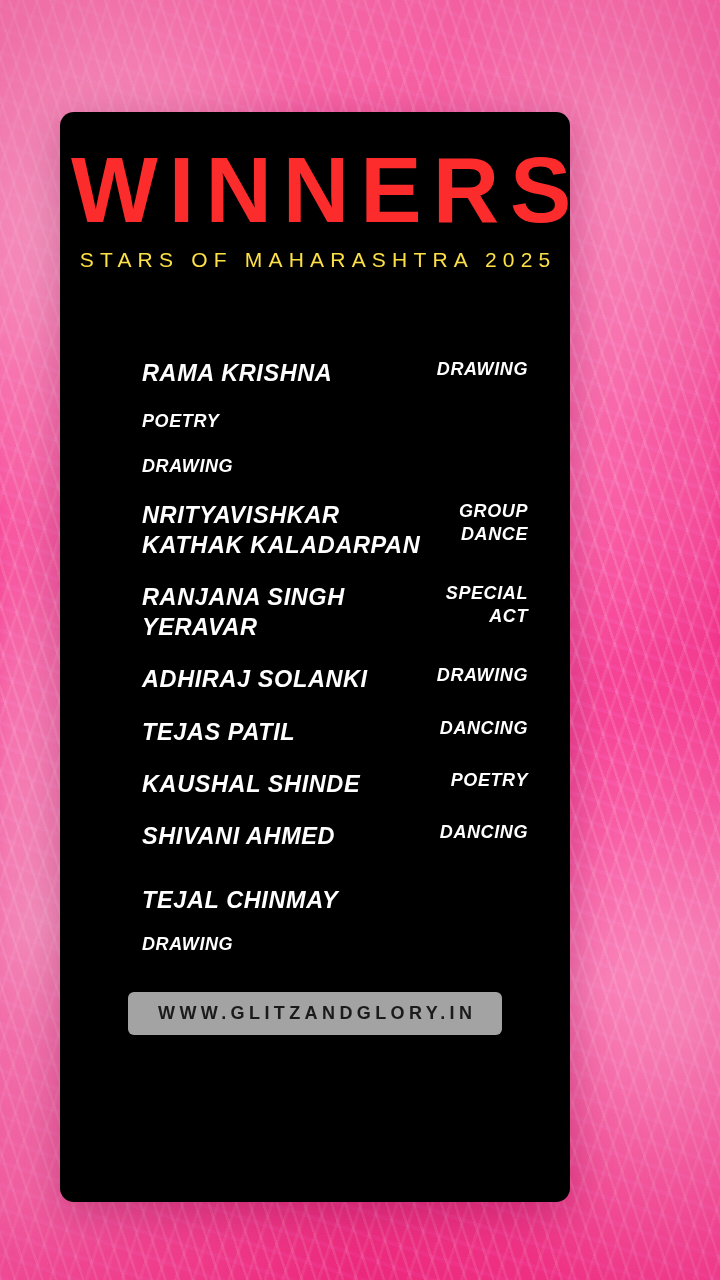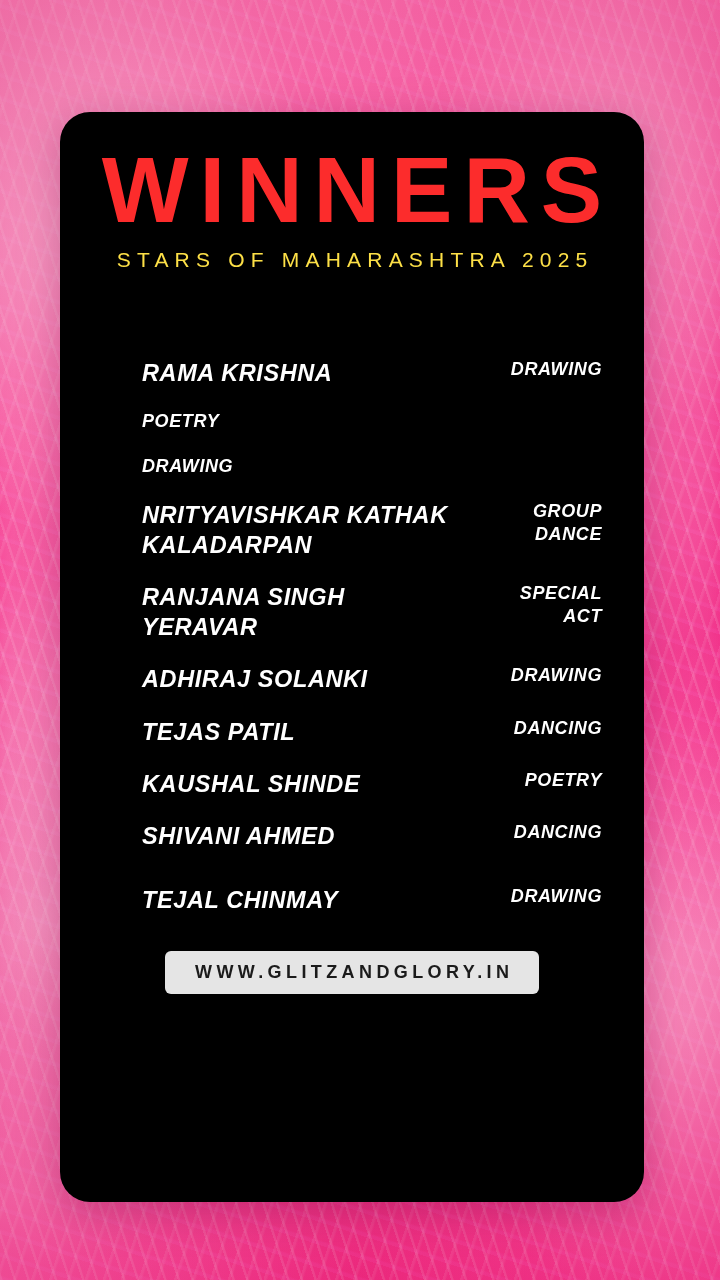--- a/index.html
+++ b/index.html
@@ -51,24 +51,24 @@
   }
   .bg-vignette {
     background: radial-gradient(ellipse 80% 60% at 50% 50%, rgba(0,0,0,0) 40%, rgba(200,10,90,0.30) 100%);
   }
 
   
   #card {
     position: absolute;
     left: 60px;
     top: 112px;
-    width: 584px;
+    width: 510px;
     height: 1090px;
     background: #000000;
-    border-radius: 30px;
+    border-radius: 14px;
     box-shadow: 0 10px 40px rgba(120, 0, 60, 0.35);
     overflow: hidden;
   }
 
   .title {
     margin: 0;
     padding-top: 32px;
     text-align: center;
     color: #fc2c2c;
     font-size: 92px;
@@ -118,30 +118,31 @@
     font-size: 18px;
     font-weight: 700;
     letter-spacing: 0.6px;
     line-height: 1.28;
     text-align: right;
     max-width: 210px;
   }
 
   .row.gap-before {
     margin-top: 34px;
+    flex-direction: column;
   }
 
   .footer {
     display: flex;
     justify-content: center;
     margin-top: 36px;
   }
 
   .url-pill {
-    background: #e5e5e5;
+    background: #a3a3a3;
     color: #1b1b1b;
     font-size: 18px;
     font-weight: 800;
     letter-spacing: 4.4px;
     text-indent: 4.4px;
     padding: 11px 26px 11px 26px;
     border-radius: 6px;
   }
 </style>
 </head>

